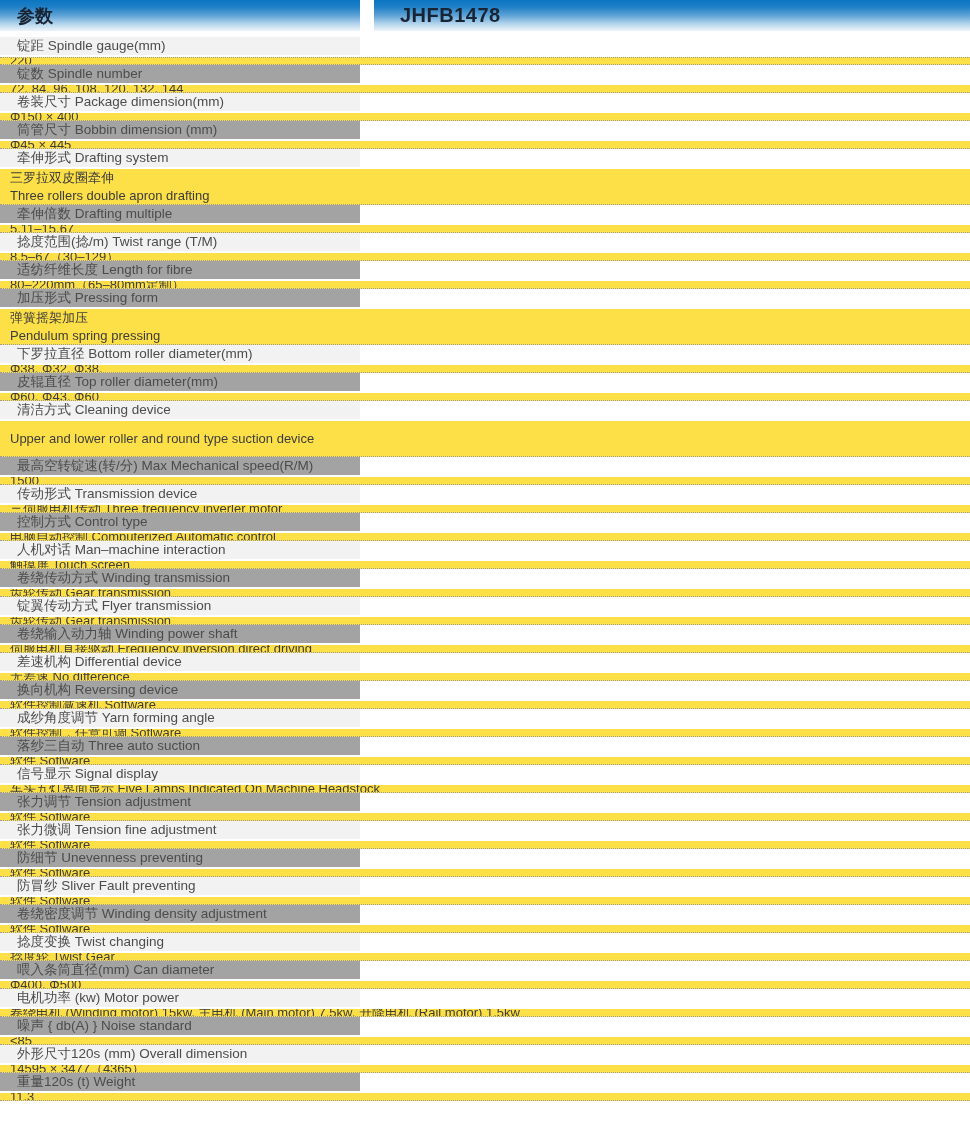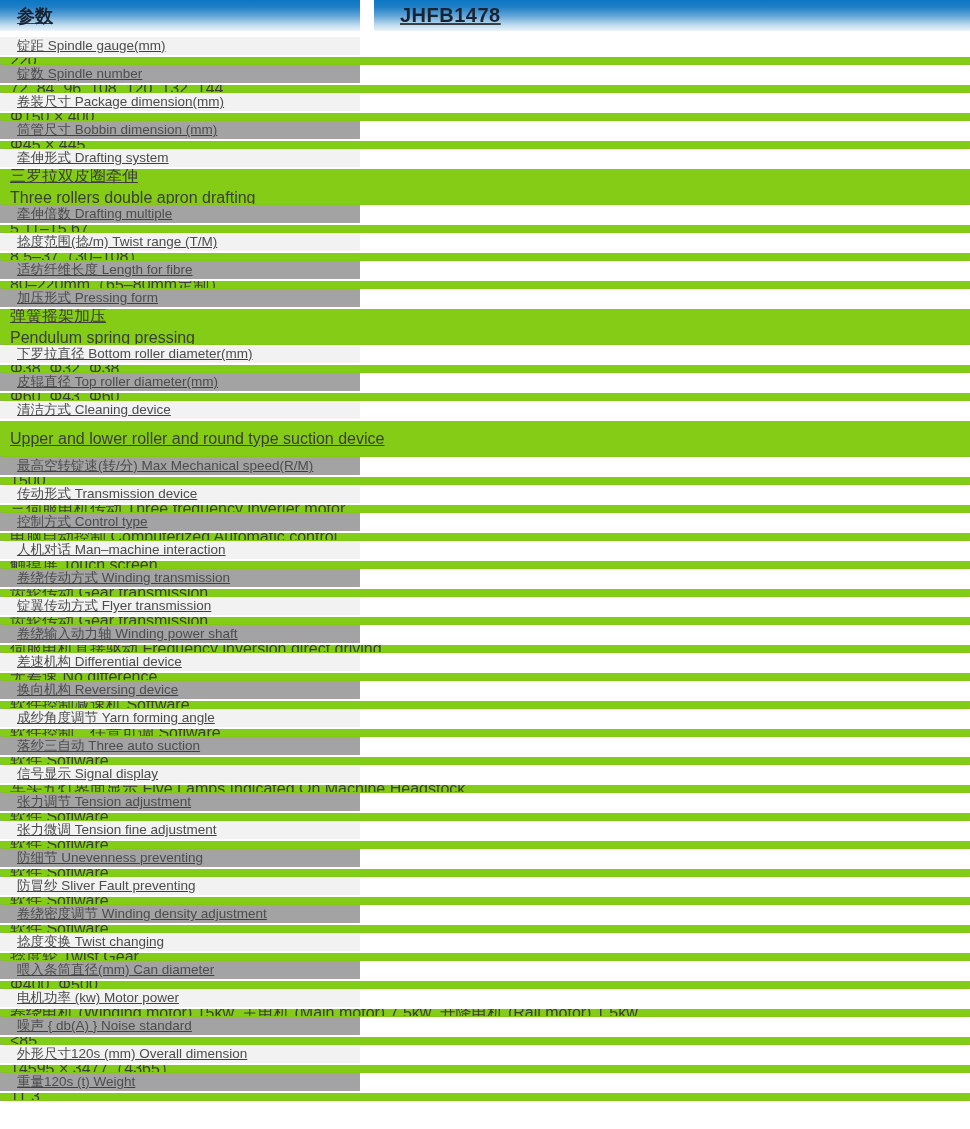--- a/index.html
+++ b/index.html
@@ -3,21 +3,21 @@
 <meta charset="utf-8">
 <style>
   * { margin:0; padding:0; box-sizing:border-box; }
   html,body { background:#ffffff; }
   body {
     width:970px; height:1129px;
     font-family:"Liberation Sans","DejaVu Sans",sans-serif;
     color:#3f3f3f;
     overflow:hidden;
   }
-  .spec-table { width:970px;text-decoration:underline; }
+  .spec-table { width:970px; }
 
   
   .header-row { display:flex; height:31px; margin-bottom:6px; }
   .header-cell {
     background:linear-gradient(180deg,#0b76c3 0%,#1e7fc6 22%,#5fa3d6 50%,#b7d6ec 78%,#eef5fa 100%);
     display:flex; align-items:center;
   }
   .header-left {
     width:360px; padding-left:17px;
     font-size:18px; font-weight:bold; color:#182334;
@@ -37,22 +37,22 @@
     font-size:13.5px; color:#4c4c4c;
     border-bottom:2px solid #ffffff;
     white-space:nowrap; overflow:hidden;
   }
   .row.light .cell-label { background:#f2f2f2; }
   .row.dark  .cell-label { background:#a3a3a3; }
   .cell-gap { width:14px; background:#fff; }
   .cell-value {
     flex:1; padding-left:10px; padding-right:4px;
     display:flex; flex-direction:column; justify-content:center;
-    background:#84cc16;
-    font-size:16px; color:#3c3c3c;
+    background:#fde047;
+    font-size:13px; color:#3c3c3c;
     border-bottom:1px dotted #9b9b9b;
     white-space:nowrap; overflow:hidden;
   }
   .row:first-of-type .cell-value { border-top:1px dotted #9b9b9b; }
   .cell-value .v1, .cell-value .v2 { line-height:1.35; }
 </style>
 </head>
 <body>
 
 <div class="spec-table">
@@ -113,21 +113,21 @@
     <div class="cell-value">
       <div class="v1">5.11–15.67</div>
 
     </div>
   </div>
 
   <div class="row light">
     <div class="cell-label">捻度范围(捻/m) Twist range (T/M)</div>
     <div class="cell-gap"></div>
     <div class="cell-value">
-      <div class="v1">8.5–37（30–108）</div>
+      <div class="v1">8.5–67（30–129）</div>
 
     </div>
   </div>
 
   <div class="row dark">
     <div class="cell-label">适纺纤维长度 Length for fibre</div>
     <div class="cell-gap"></div>
     <div class="cell-value">
       <div class="v1">80–220mm（65–80mm定制）</div>
 

